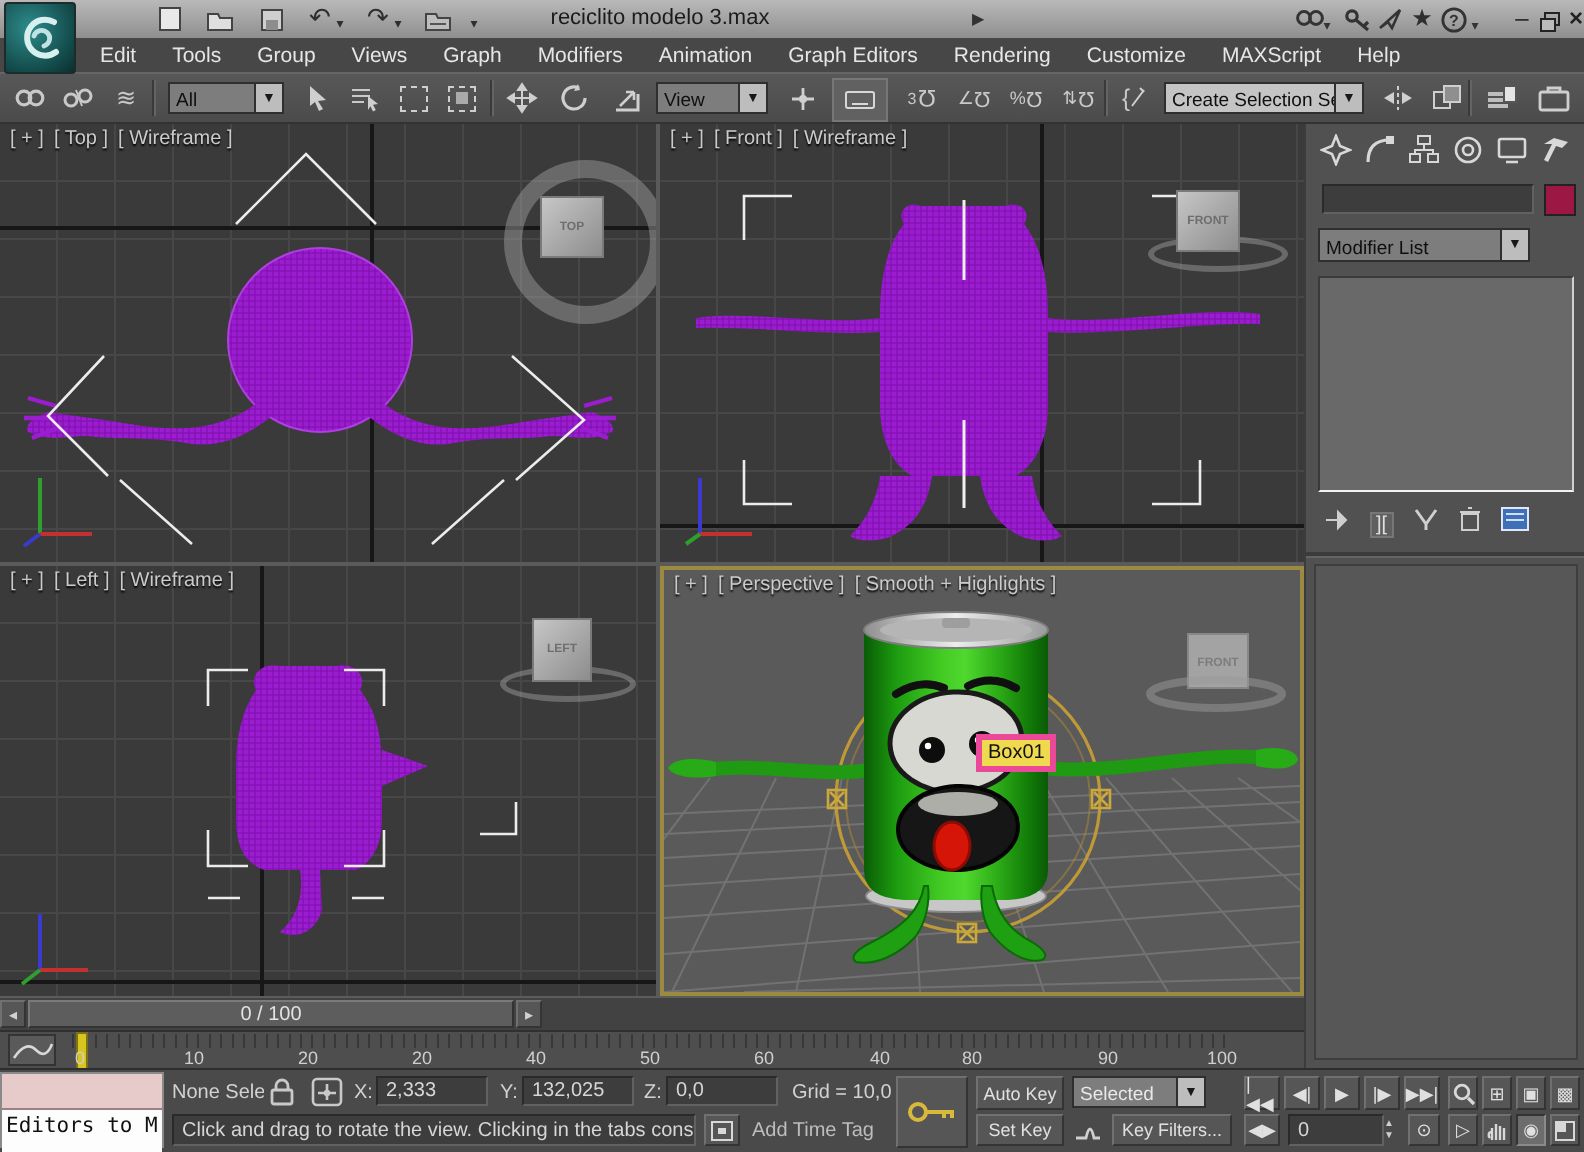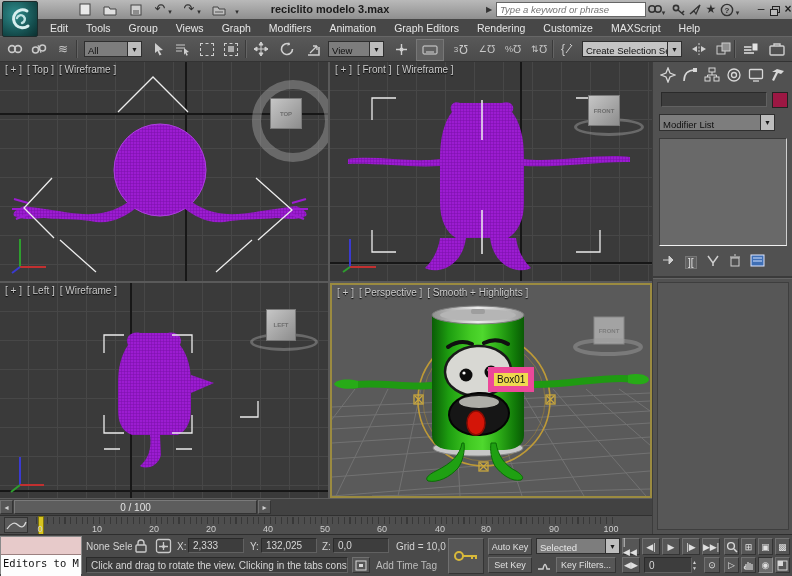--- a/index.html
+++ b/index.html
@@ -1,21 +1,21 @@
 <!DOCTYPE html>
 <html><head>
 <meta charset="utf-8">
 <style>
   html,body{margin:0;padding:0;background:#222}
   #app{position:relative;width:792px;height:576px;overflow:hidden;background:#4c4c4c;
        font-family:"Liberation Sans",sans-serif;-webkit-font-smoothing:antialiased}
   .abs{position:absolute}
   
   #titlebar{left:0;top:0;width:792px;height:19px;background:linear-gradient(#b9b9b9,#8f8f8f);}
-  #title{font-size:11px;font-weight:bold;color:#1b1b1b;text-align:center}
+  #title{font-size:11px;font-weight:normal;color:#1b1b1b;text-align:center}
   .qicon{width:18px;height:15px;display:flex;align-items:center;justify-content:center}
   .qicon svg{display:block}
   #logo{left:2px;top:1px;width:34px;height:34px;z-index:20;border:1px solid #1d2b2b;border-radius:2px;
         background:radial-gradient(circle at 35% 35%,#2e8c8c,#134a4a 70%,#0c2f2f)}
   #menubar{left:0;top:19px;width:792px;height:17px;background:#474747;display:flex;align-items:center;padding-left:42px;box-sizing:border-box;gap:2px}
   .menu-item{color:#e6e6e6;font-size:10.5px;padding:1px 8px;cursor:default}
   #toolbar{left:0;top:36px;width:792px;height:26px;background:linear-gradient(#585858,#4b4b4b);border-top:1px solid #666;border-bottom:1px solid #333;box-sizing:border-box}
   .tico{position:absolute;top:2px;width:22px;height:20px;display:flex;align-items:center;justify-content:center;color:#c9c9c9;font-size:12px}
   .tsep{position:absolute;top:3px;width:1px;height:18px;background:#3a3a3a;box-shadow:1px 0 0 #646464}
   .dd{position:absolute;top:4px;height:16px;background:#7d7d7d;border:1px solid #2f2f2f;display:flex;align-items:flex-end;box-sizing:border-box}
@@ -26,21 +26,21 @@
   .vp{position:absolute;overflow:hidden;background-color:#3a3a3a;
       background-image:repeating-linear-gradient(to bottom,transparent 0 28px,#474747 28px 29px),
                        repeating-linear-gradient(to right,transparent 0 28px,#474747 28px 29px)}
   .vplabel{position:absolute;left:5px;top:2px;z-index:6;font-size:10px;color:#cbcbcb;display:flex;gap:5px;text-shadow:0 1px 1px #000}
   .axline{position:absolute;background:#171717;z-index:1}
   .vcube{position:absolute;z-index:5;background:linear-gradient(135deg,#c6c6c6,#8d8d8d);border:1px solid #7a7a7a;
          color:#6e6e6e;font-size:6px;font-weight:bold;display:flex;align-items:center;justify-content:center}
   .vstand{position:absolute;z-index:4;border:3px solid rgba(165,165,165,.45);border-radius:50%}
   svg.fill{position:absolute;left:0;top:0;z-index:3}
   #vp-persp{background:linear-gradient(#535353,#464646 55%,#3f3f3f)}
-  .tooltip{position:absolute;z-index:8;background:#efd94f;border:6px solid #ec4899;color:#111;font-size:10px;padding:0 3px;line-height:13px}
+  .tooltip{position:absolute;z-index:8;background:#efd94f;border:3px solid #ec4899;color:#111;font-size:10px;padding:0 3px;line-height:13px}
   
   #command-panel{left:652px;top:62px;width:140px;height:473px;background:#515151;border-left:1px solid #3c3c3c;box-sizing:border-box}
   .cptab{position:absolute;top:3px;width:20px;height:20px;display:flex;align-items:center;justify-content:center}
   .fld{background:#3d3d3d;border:1px solid #2a2a2a;border-bottom-color:#616161;border-right-color:#616161;color:#d6d6d6;font-size:10px;display:flex;align-items:center;padding:0 4px;box-sizing:border-box}
   .btn{background:#565656;border:1px solid;border-color:#707070 #343434 #343434 #707070;color:#d0d0d0;font-size:10px;display:flex;align-items:center;justify-content:center;box-sizing:border-box}
   
   #timeslider{left:0;top:498px;width:652px;height:17px;background:#424242;border-top:1px solid #5c5c5c;box-sizing:border-box}
   #trackbar{left:0;top:515px;width:652px;height:19px;background:#4e4e4e;border-top:1px solid #303030;box-sizing:border-box}
   .tick-num{position:absolute;top:8px;transform:translateX(-50%);font-size:9px;color:#cfcfcf}
   
@@ -80,21 +80,20 @@
     <div class="abs qicon" style="left:195px;top:4px;color:#2f2f2f;font-size:7px;width:8px">▾</div>
     <div class="abs qicon" style="left:210px;top:2px">
         <svg width="14" height="12">
           <path d="M1 3h5l1 2h6v6H1z" fill="#bdbdbd" stroke="#444"></path>
           <path d="M3 8h8" stroke="#555"></path>
         </svg>
       </div>
     <div class="abs qicon" style="left:233px;top:4px;color:#2f2f2f;font-size:7px;width:8px">▾</div>
     <div class="abs" id="title" style="left:180px;top:3px;width:300px">reciclito modelo 3.max</div>
     <div class="abs" style="left:486px;top:5px;color:#333;font-size:8px">▶</div>
-    <input class="abs" style="left: 496px; top: 2px; width: 142px; height: 11px; border: 1px solid rgb(102, 102, 102); font-family: &quot;Liberation Sans&quot;, sans-serif; font-style: italic; font-size: 9.5px; color: rgb(122, 122, 122); padding: 1px 3px;" placeholder="Type a keyword or phrase">
     <div class="abs qicon" style="left:645px;top:2px">
         <svg width="15" height="13">
           <circle cx="5" cy="6" r="3.2" fill="none" stroke="#333" stroke-width="1.5"></circle>
           <circle cx="11" cy="6" r="3.2" fill="none" stroke="#333" stroke-width="1.5"></circle>
         </svg>
       </div>
     <div class="abs qicon" style="left:660px;top:5px;color:#333;font-size:7px;width:7px">▾</div>
     <div class="abs qicon" style="left:670px;top:2px">
         <svg width="14" height="13">
           <circle cx="4" cy="5" r="2.6" fill="none" stroke="#333" stroke-width="1.6"></circle>
@@ -477,21 +476,21 @@
           <path d="M5 14h6" stroke="#d8d8d8" stroke-width="1.3"></path>
         </svg>
       </div>
     <div class="cptab" style="left:115px">
         <svg width="16" height="16">
           <path d="M2 5l5-3 7 2-3 3-3-1-4 8-2-1 4-8z" fill="#d8d8d8"></path>
         </svg>
       </div>
     <div class="abs fld" style="left:8px;top:30px;width:106px;height:15px"></div>
     <div class="abs" style="left:119px;top:30px;width:14px;height:14px;background:#9c1743;border:1px solid #222"></div>
-    <div class="dd" style="left:6px;top:52px;width:116px;height:17px;position:absolute">
+    <div class="dd" style="left:6px;top:52px;width:106px;height:17px;position:absolute">
       <span class="ddtext">Modifier List</span>
         <span class="arr">▼</span>
     </div>
     <div class="abs" style="left:6px;top:76px;width:128px;height:108px;background:#696969;border:1px solid #3a3a3a;border-bottom-color:#f2f2f2;border-right-color:#cfcfcf;box-sizing:border-box"></div>
     <div class="abs" style="left:8px;top:190px;width:126px;height:20px;display:flex;gap:9px;align-items:center">
       <span><svg width="15" height="14">
             <path d="M2 7h6M8 3v8l4-4z" fill="#cfcfcf" stroke="#cfcfcf"></path>
           </svg></span>
       <span style="border:1px solid #777;background:#606060;padding:0 2px;color:#e0e0e0;font-size:10px">][</span>
       <span><svg width="14" height="13">
@@ -561,21 +560,21 @@
         <span>0,0</span>
       </div>
     <div class="abs slabel" style="left:396px;top:6px;width:70px">Grid = 10,0</div>
     <div class="abs btn" style="left:448px;top:3px;width:36px;height:36px">
         <svg width="26" height="14">
           <circle cx="6" cy="7" r="4" fill="none" stroke="#d8b93a" stroke-width="2"></circle>
           <path d="M10 7h14M19 7v3M23 7v3" stroke="#d8b93a" stroke-width="2"></path>
         </svg>
       </div>
     <div class="pbtn" style="left:488px;top:3px;width:44px">Auto Key</div>
-    <div class="dd" style="left:536px;top:3px;width:84px;height:16px;position:absolute">
+    <div class="dd" style="left:536px;top:3px;width:67px;height:16px;position:absolute">
       <span class="ddtext" style="color:#e8e8e8">Selected</span>
         <span class="arr">▼</span>
     </div>
     <div class="pbtn" style="left:622px;top:3px;width:18px">|◀◀</div>
     <div class="pbtn" style="left:642px;top:3px;width:18px">◀|</div>
     <div class="pbtn" style="left:662px;top:3px;width:18px">▶</div>
     <div class="pbtn" style="left:682px;top:3px;width:18px">|▶</div>
     <div class="pbtn" style="left:702px;top:3px;width:18px">▶▶|</div>
     <div class="pbtn" style="left:724px;top:3px;width:15px">
         <svg width="12" height="12">

